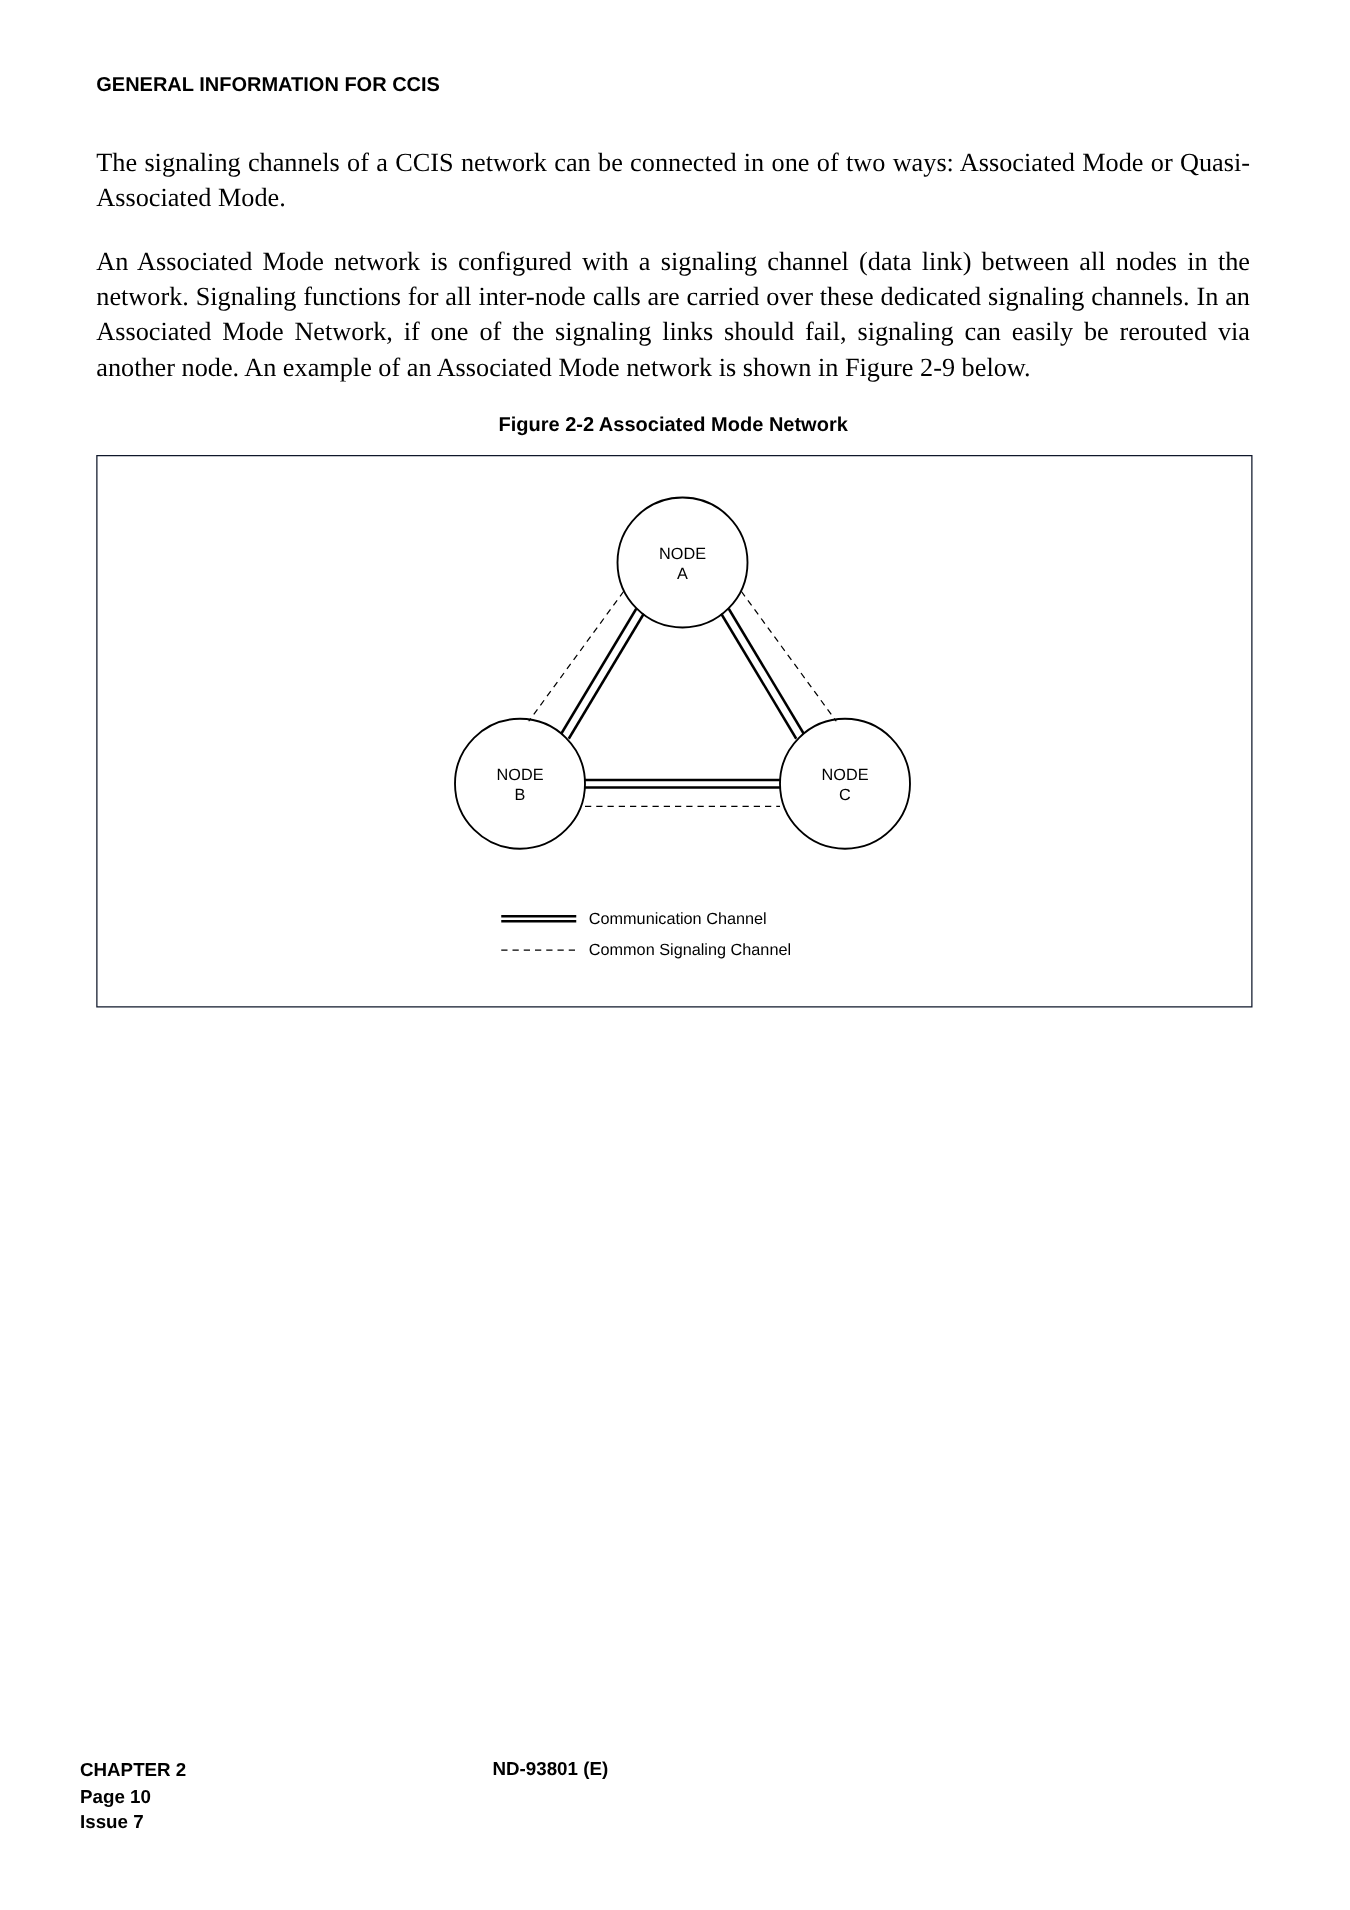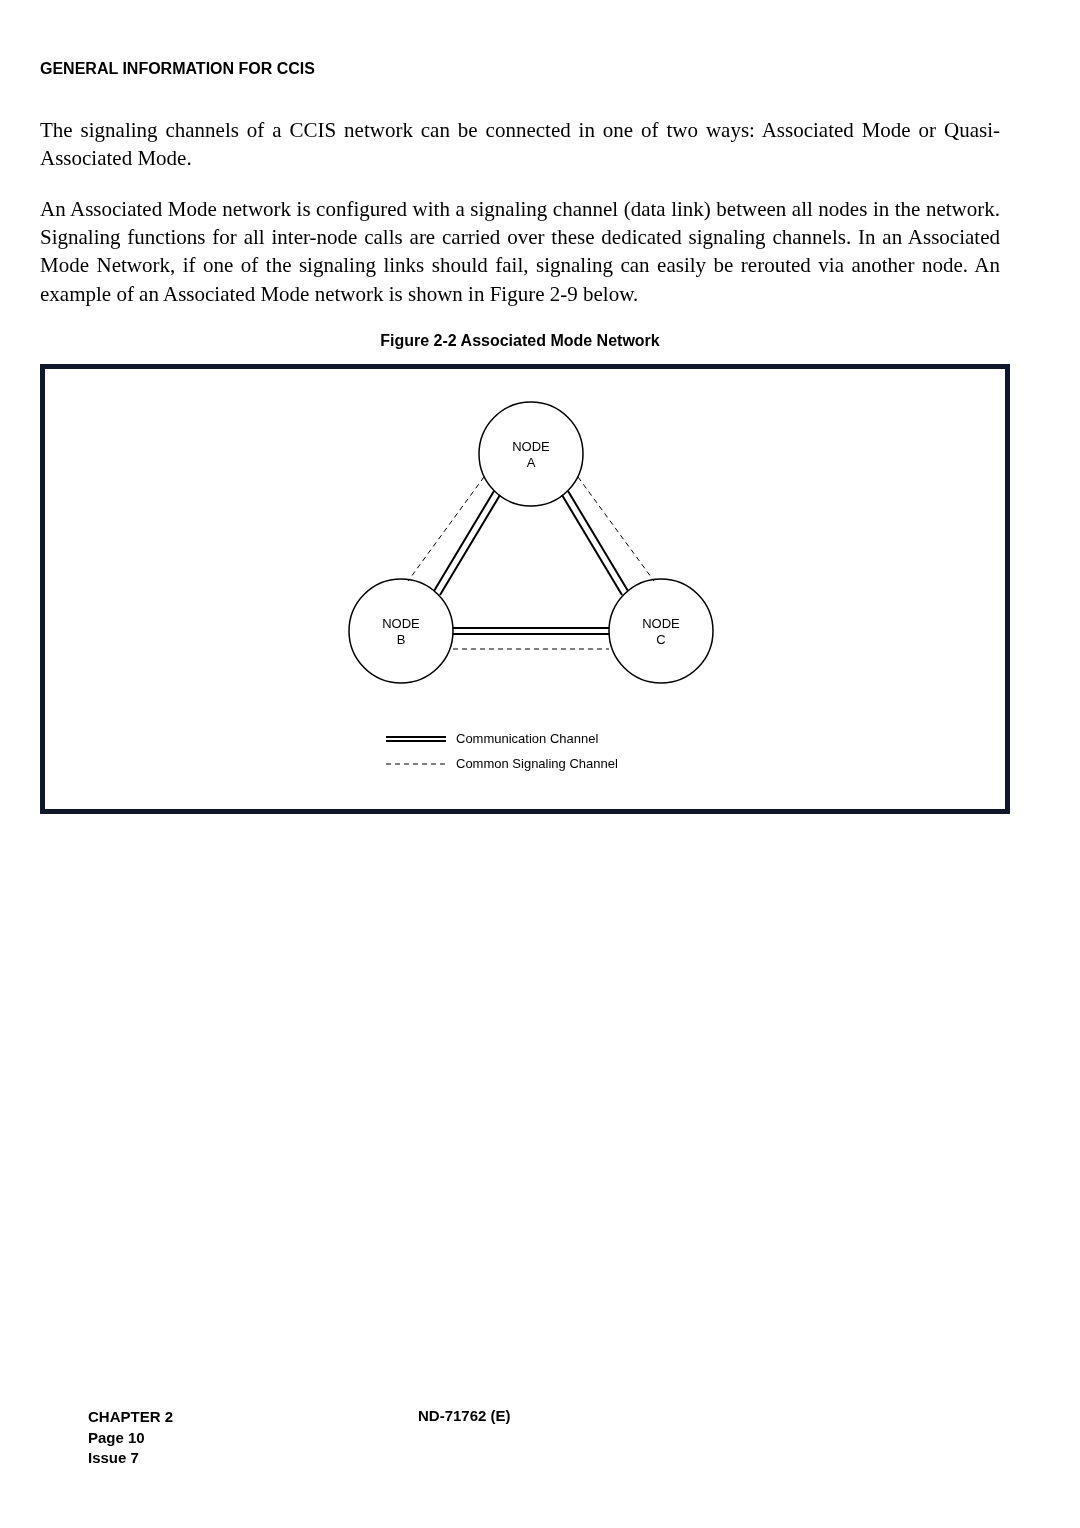--- a/index.html
+++ b/index.html
@@ -6,21 +6,21 @@
       margin: 0;
       padding: 0;
       background: #fff;
       font-family: Arial, Helvetica, sans-serif;
       color: #000;
       width: 1080px;
       height: 1528px;
       position: relative;
     }
     .page {
-      padding: 60px 80px 50px 40px;
+      padding: 60px 80px 50px 77px;
     }
     .header {
       font-size: 16px;
       font-weight: bold;
       margin-bottom: 38px;
     }
     .section-heading {
       font-size: 17px;
       font-weight: bold;
       margin-bottom: 20px;
@@ -38,42 +38,42 @@
       margin-bottom: 20px;
     }
     .figure-title {
       font-size: 16px;
       font-weight: bold;
       text-align: center;
       margin-bottom: 14px;
       margin-top: 24px;
     }
     .diagram-box {
-      border: 5px solid #0f172a;
+      border: 1px solid #0f172a;
       width: 100%;
       height: 440px;
       position: relative;
     }
     .diagram-svg {
       display: block;
       margin: 0 auto;
     }
     .node-label {
       font-size: 13px;
       font-family: Arial, sans-serif;
       text-anchor: middle;
     }
     .legend-label {
       font-size: 13px;
       font-family: Arial, sans-serif;
     }
     .footer {
       position: absolute;
       bottom: 60px;
-      left: 88px;
+      left: 64px;
       right: 80px;
     }
     .footer-left {
       font-size: 15px;
       font-weight: bold;
       line-height: 1.35;
       display: inline-block;
     }
     .footer-center {
       position: absolute;
@@ -134,14 +134,14 @@
     </svg>
   </div>
 </div>
 
 <div class="footer">
   <div class="footer-left">
     <div>CHAPTER 2</div>
     <div>Page 10</div>
     <div>Issue 7</div>
   </div>
-  <div class="footer-center">ND-71762 (E)</div>
+  <div class="footer-center">ND-93801 (E)</div>
 </div>
 
 </body></html>

